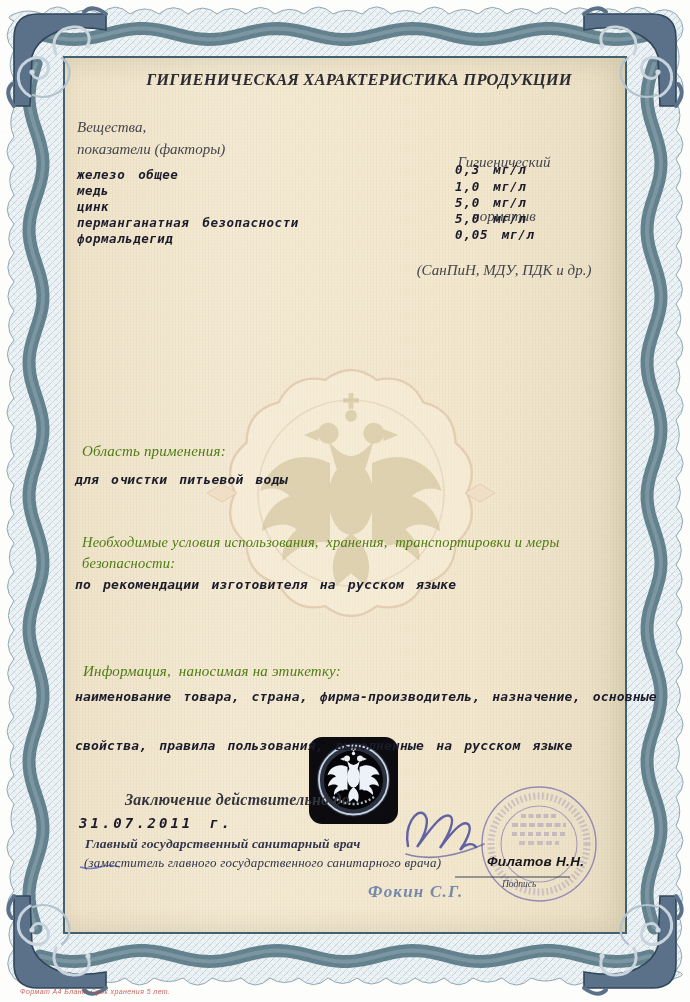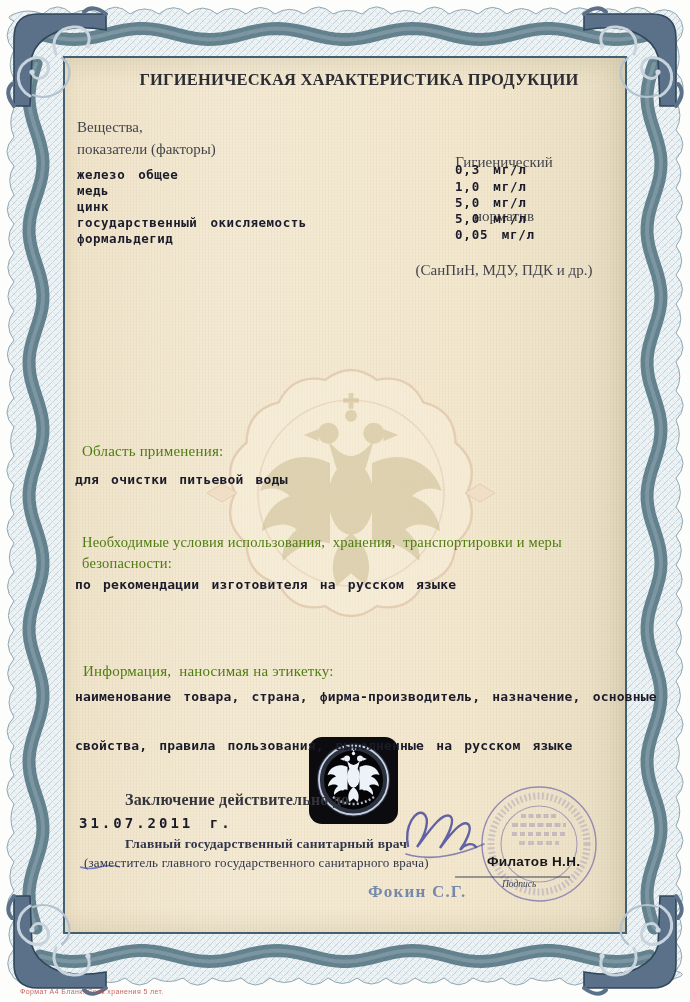--- a/index.html
+++ b/index.html
@@ -11,21 +11,21 @@
   #stage{position:absolute;inset:0;width:690px;height:1002px;}
   .paper{
     position:absolute;left:64px;top:57px;width:562px;height:876px;
     background:
       repeating-linear-gradient(0deg, rgba(255,255,255,.08) 0 1px, rgba(0,0,0,0) 1px 3px),
       repeating-linear-gradient(90deg, rgba(186,162,120,.09) 0 1px, rgba(0,0,0,0) 1px 3px),
       linear-gradient(90deg,#eee2c8,#f3e9d2 30%,#f2e7cd 72%,#e9dec3);
     box-shadow: inset -16px 0 26px rgba(98,94,70,.10), inset 0 12px 20px rgba(140,126,92,.06), inset 0 -10px 18px rgba(140,126,92,.06);
   }
   svg.layer{position:absolute;left:0;top:0;}
-  .txt{position:absolute;white-space:pre;}
+  .txt{position:absolute;white-space:pre;font-style:italic;}
   .serif{color:#4d7c0f;font-size:14.5px;letter-spacing:.2px;}
   .serif-lg{color:#33343c;font-size:16px;font-weight:600;letter-spacing:.2px;}
   .mono{
     font-family:"DejaVu Sans Mono","Liberation Mono",monospace;
     font-weight:bold;color:#1b1b2b;font-size:12.5px;letter-spacing:.5px;word-spacing:5px;
   }
   .title{
     left:64px;top:70px;width:562px;text-align:center;transform:translateX(14px);
     font-weight:700;font-size:16.5px;color:#2c2d33;letter-spacing:.2px;
   }
@@ -156,21 +156,21 @@
 
   <div class="txt right-h">
     <div>Гигиенический</div>
     <div>норматив</div>
     <div>(СанПиН, МДУ, ПДК и др.)</div>
   </div>
 
   <div class="txt mono sub r1">железо общее</div>
   <div class="txt mono sub r2">медь</div>
   <div class="txt mono sub r3">цинк</div>
-  <div class="txt mono sub r4">государственный окисляемость</div>
+  <div class="txt mono sub r4">перманганатная безопасности</div>
   <div class="txt mono sub r5">формальдегид</div>
 
   <div class="txt mono val v1">0,3 мг/л</div>
   <div class="txt mono val v2">1,0 мг/л</div>
   <div class="txt mono val v3">5,0 мг/л</div>
   <div class="txt mono val v4">5,0 мг/л</div>
   <div class="txt mono val v5">0,05 мг/л</div>
 
   <div class="txt serif" style="left:82px;top:443px;font-size:15px;">Область применения:</div>
   <div class="txt mono typed-line" style="left:75px;top:472px;">для очистки питьевой воды</div>
@@ -179,21 +179,21 @@
   <div class="txt serif" style="left:82px;top:555px;">безопасности:</div>
   <div class="txt mono typed-line" style="left:75px;top:577px;">по рекомендации изготовителя на русском языке</div>
 
   <div class="txt serif" style="left:83px;top:663px;font-size:15px;">Информация,  наносимая на этикетку:</div>
   <div class="txt mono typed-line" style="left:75px;top:689px;">наименование товара, страна, фирма-производитель, назначение, основные</div>
   <div class="txt mono typed-line" style="left:75px;top:738px;">свойства, правила пользования, выполненные на русском языке</div>
 
   <div class="txt serif-lg" style="left:85px;top:791px;margin-left:40px;">Заключение действительно до</div>
   <div class="txt mono" style="left:79px;top:815px;font-size:14px;letter-spacing:3px;">31.07.2011 г.</div>
 
-  <div class="txt serif pos" style="left:85px;top:836px;font-size:13.5px;margin-left:40px;">Главный государственный санитарный врач</div>
+  <div class="txt serif pos" style="left:85px;top:836px;font-size:13.5px;">Главный государственный санитарный врач</div>
   <div class="txt serif pos" style="left:84px;top:855px;font-size:13px;font-weight:500;">(заместитель главного государственного санитарного врача)</div>
 
   <div class="txt filatov">Филатов Н.Н.</div>
   <div class="txt podpis">Подпись</div>
   <div class="txt fokin">Фокин С.Г.</div>
 
   <div class="txt footer-note">Формат А4 Бланк. Срок хранения 5 лет.</div>
 </div>
 
 </body></html>

